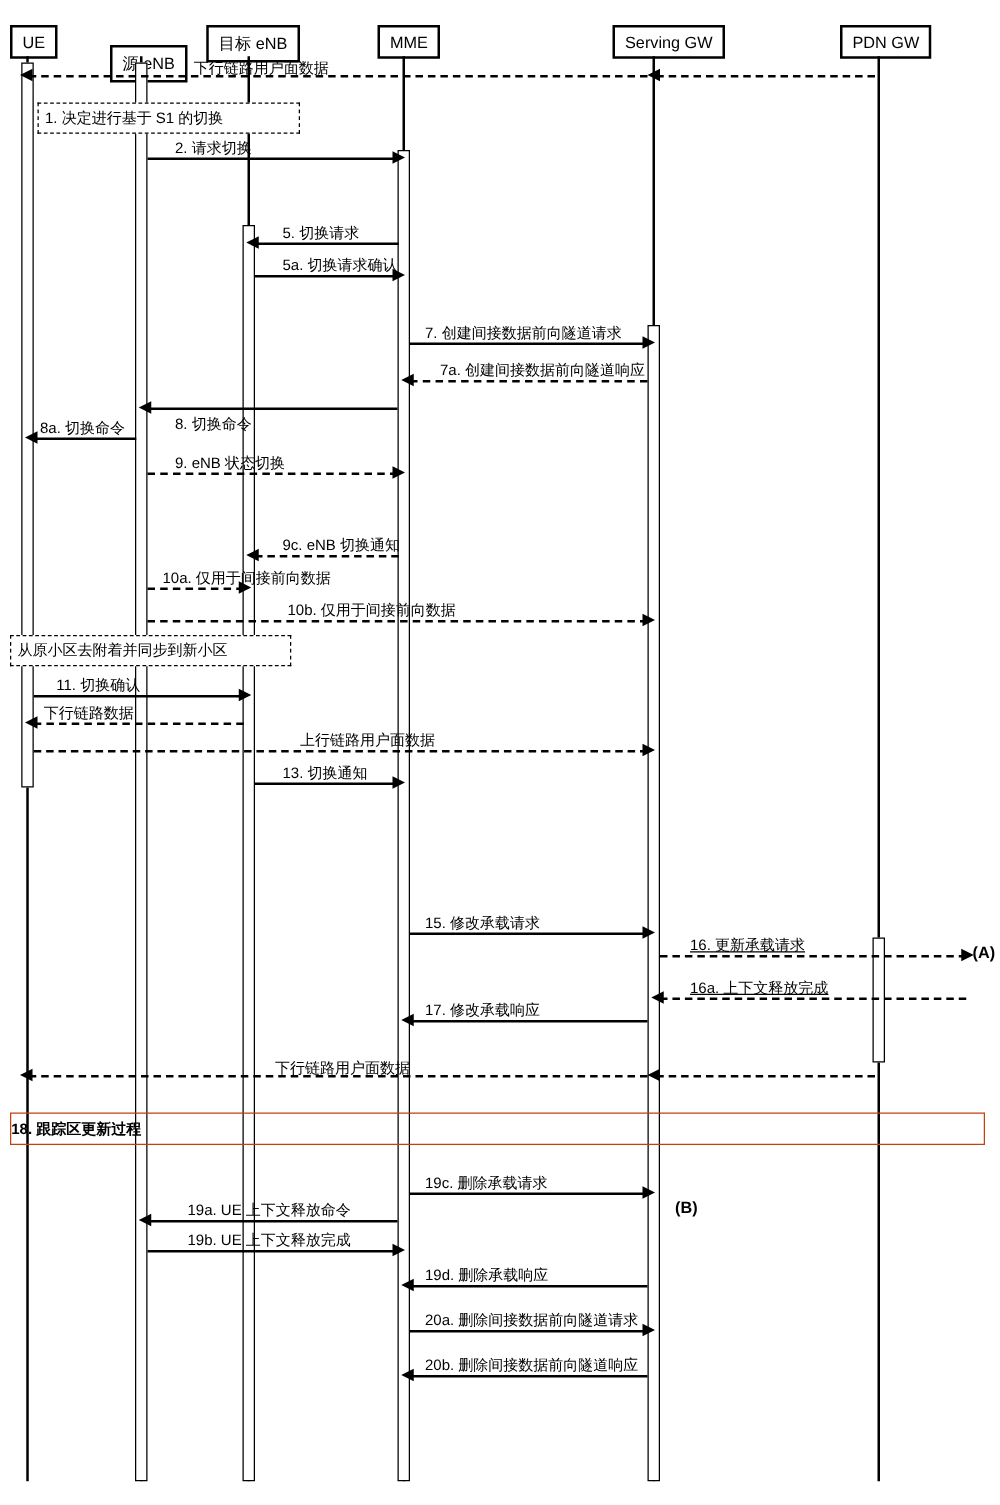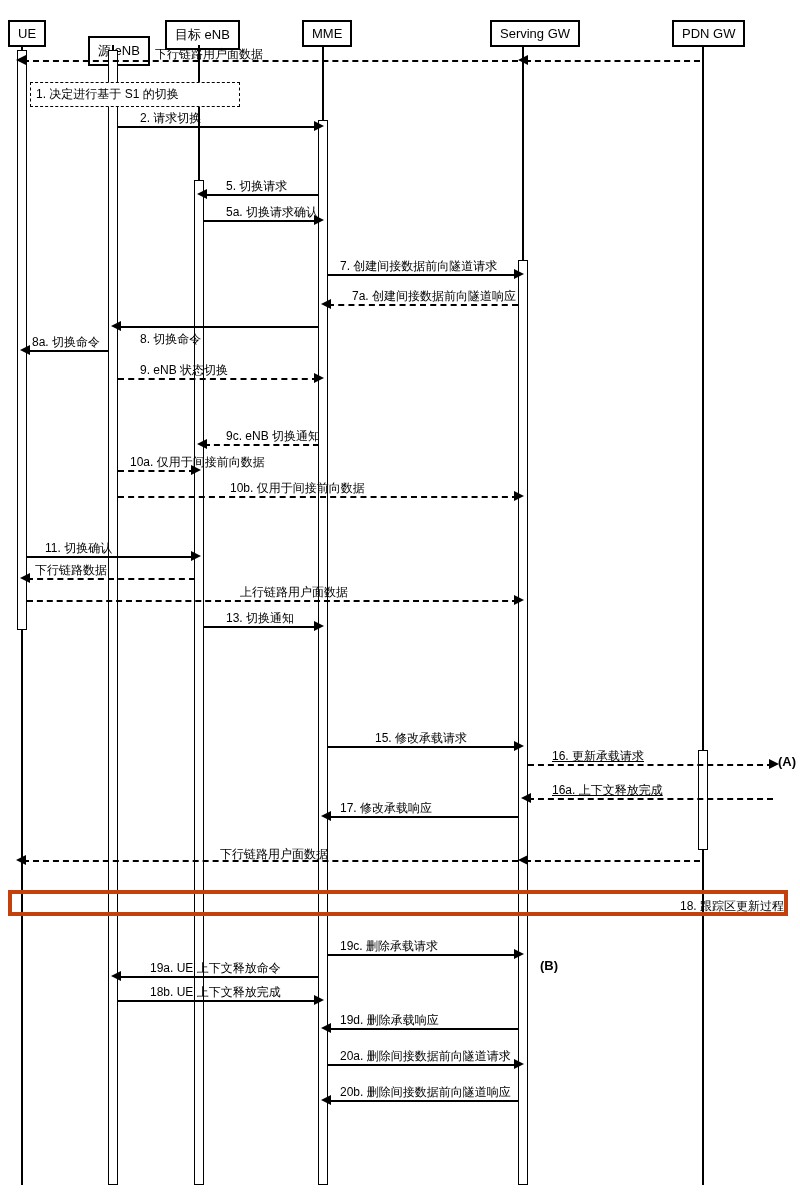--- a/index.html
+++ b/index.html
@@ -8,21 +8,21 @@
   .actor-box { position: absolute; border: 2px solid #000; padding: 4px 8px; font-size: 13px; background: #fff; text-align: center; white-space: nowrap; }
   .lifeline { position: absolute; width: 2px; background: #000; }
   .activation { position: absolute; width: 10px; background: #fff; border: 1px solid #000; }
   .msg-label { position: absolute; font-size: 12px; white-space: nowrap; }
   .arrow-line { position: absolute; height: 0; }
   .solid-line   { border-top: 2px solid #000; }
   .dashed-line  { border-top: 2px dashed #000; }
   .arrow-head-r { position: absolute; width: 0; height: 0; border-top: 5px solid transparent; border-bottom: 5px solid transparent; border-left: 10px solid #000; }
   .arrow-head-l { position: absolute; width: 0; height: 0; border-top: 5px solid transparent; border-bottom: 5px solid transparent; border-right: 10px solid #000; }
   .note-box { position: absolute; border: 1px dashed #000; font-size: 12px; padding: 3px 5px; background: #fff; }
-  .wide-box { position: absolute; border: 4px solid #c2410c; font-size: 12px; text-align:right; padding-top:4px; }
+  .wide-box { position: absolute; border: 1px solid #c2410c; font-size: 12px; text-align:left; padding-top:4px;font-weight:bold; }
   .ext-label { position:absolute; font-size:13px; font-weight:bold; }
 </style>
 </head>
 <body>
 
 <div class="diagram">
 
   <div class="actor-box" style="left:8px;   top:20px;">UE</div>
   <div class="actor-box" style="left:88px;  top:20px;margin-top:16px;">源 eNB</div>
   <div class="actor-box" style="left:165px; top:20px;">目标 eNB</div>
@@ -89,38 +89,39 @@
   <div class="arrow-head-l" style="left:197px; top:439px;"></div>
 
   <div class="msg-label" style="left:130px; top:454px;">10a. 仅用于间接前向数据</div>
   <div class="arrow-line dashed-line" style="left:118px; top:470px; width:77px;"></div>
   <div class="arrow-head-r" style="left:191px; top:465px;"></div>
 
   <div class="msg-label" style="left:230px; top:480px;">10b. 仅用于间接前向数据</div>
   <div class="arrow-line dashed-line" style="left:118px; top:496px; width:400px;"></div>
   <div class="arrow-head-r" style="left:514px; top:491px;"></div>
 
+  <div class="note-box" style="left:8px; top:508px; width:225px;">从原小区去附着并同步到新小区</div>
 
   <div class="msg-label" style="left:45px; top:540px;">11. 切换确认</div>
   <div class="arrow-line solid-line" style="left:27px; top:556px; width:168px;"></div>
   <div class="arrow-head-r" style="left:191px; top:551px;"></div>
 
   <div class="msg-label" style="left:35px; top:562px;">下行链路数据</div>
   <div class="arrow-line dashed-line" style="left:27px; top:578px; width:168px;"></div>
   <div class="arrow-head-l" style="left:20px; top:573px;"></div>
 
   <div class="msg-label" style="left:240px; top:584px;">上行链路用户面数据</div>
   <div class="arrow-line dashed-line" style="left:27px; top:600px; width:491px;"></div>
   <div class="arrow-head-r" style="left:514px; top:595px;"></div>
 
   <div class="msg-label" style="left:226px; top:610px;">13. 切换通知</div>
   <div class="arrow-line solid-line" style="left:204px; top:626px; width:115px;"></div>
   <div class="arrow-head-r" style="left:314px; top:621px;"></div>
 
-  <div class="msg-label" style="left:340px; top:730px;margin-left:35px;">15. 修改承载请求</div>
+  <div class="msg-label" style="left:340px; top:730px;">15. 修改承载请求</div>
   <div class="arrow-line solid-line" style="left:328px; top:746px; width:190px;"></div>
   <div class="arrow-head-r" style="left:514px; top:741px;"></div>
 
   <div class="msg-label" style="left:552px; top:748px; text-decoration:underline;">16. 更新承载请求</div>
   <div class="arrow-line dashed-line" style="left:528px; top:764px; width:245px;"></div>
   <div class="arrow-head-r" style="left:769px; top:759px;"></div>
   <div class="ext-label" style="left:778px; top:754px;">(A)</div>
 
   <div class="msg-label" style="left:552px; top:782px; text-decoration:underline;">16a. 上下文释放完成</div>
   <div class="arrow-line dashed-line" style="left:528px; top:798px; width:245px;"></div>
@@ -140,21 +141,21 @@
 
   <div class="msg-label" style="left:340px; top:938px;">19c. 删除承载请求</div>
   <div class="arrow-line solid-line" style="left:328px; top:954px; width:190px;"></div>
   <div class="arrow-head-r" style="left:514px; top:949px;"></div>
   <div class="ext-label" style="left:540px; top:958px;">(B)</div>
 
   <div class="msg-label" style="left:150px; top:960px;">19a. UE 上下文释放命令</div>
   <div class="arrow-line solid-line" style="left:118px; top:976px; width:200px;"></div>
   <div class="arrow-head-l" style="left:111px; top:971px;"></div>
 
-  <div class="msg-label" style="left:150px; top:984px;">18b. UE 上下文释放完成</div>
+  <div class="msg-label" style="left:150px; top:984px;">19b. UE 上下文释放完成</div>
   <div class="arrow-line solid-line" style="left:118px; top:1000px; width:200px;"></div>
   <div class="arrow-head-r" style="left:314px; top:995px;"></div>
 
   <div class="msg-label" style="left:340px; top:1012px;">19d. 删除承载响应</div>
   <div class="arrow-line solid-line" style="left:328px; top:1028px; width:190px;"></div>
   <div class="arrow-head-l" style="left:321px; top:1023px;"></div>
 
   <div class="msg-label" style="left:340px; top:1048px;">20a. 删除间接数据前向隧道请求</div>
   <div class="arrow-line solid-line" style="left:328px; top:1064px; width:190px;"></div>
   <div class="arrow-head-r" style="left:514px; top:1059px;"></div>

